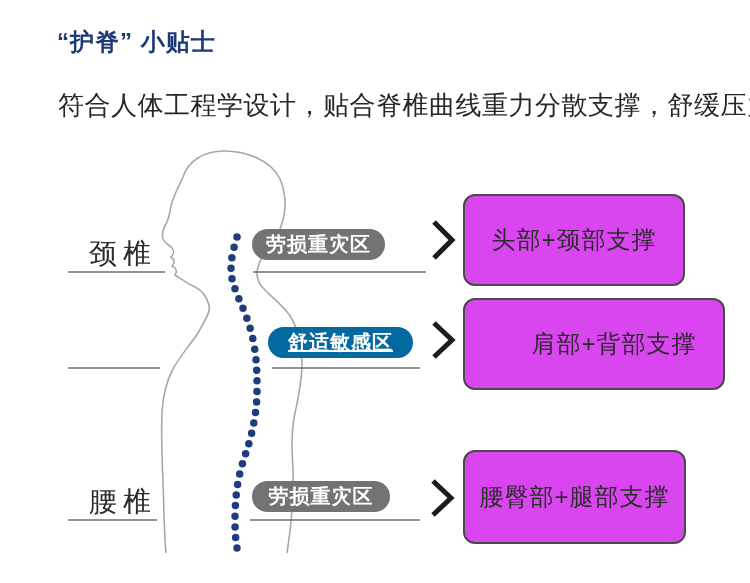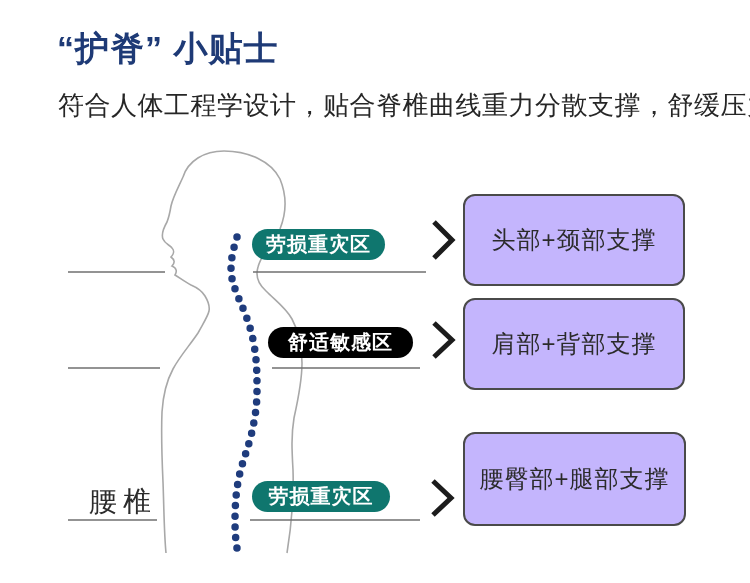--- a/index.html
+++ b/index.html
@@ -2,52 +2,52 @@
 <html><head>
 <meta charset="utf-8">
 <style>
   html,body{margin:0;padding:0;background:#fff;}
   .canvas{
     position:relative;width:750px;height:583px;background:#ffffff;overflow:hidden;
     font-family:"Liberation Sans","DejaVu Sans",sans-serif;
   }
   .title{
     position:absolute;left:57px;top:26px;
-    font-size:34px;font-weight:bold;color:#1e3a76;letter-spacing:1px;white-space:nowrap;
+    font-size:24px;font-weight:bold;color:#1e3a76;letter-spacing:1px;white-space:nowrap;
   }
   .subtitle{
     position:absolute;left:58px;top:88px;
     font-size:26px;color:#262626;letter-spacing:0.5px;white-space:nowrap;
   }
   .svg-layer{position:absolute;left:0;top:0;width:750px;height:583px;}
   .region-label{
     position:absolute;font-size:28px;color:#2b2b2b;letter-spacing:6px;white-space:nowrap;
   }
   .label-cervical{left:89px;top:235px;}
   .label-thoracic{left:89px;top:331px;}
   .label-lumbar{left:89px;top:483px;text-align:right;}
   .pill{
     position:absolute;height:31px;border-radius:16px;
     display:flex;align-items:center;justify-content:center;
     color:#ffffff;font-size:20px;font-weight:bold;letter-spacing:1px;white-space:nowrap;
   }
-  .pill-gold{background:#0f766e;}
-  .pill-navy{background:#000000;}
+  .pill-gold{background:#737373;}
+  .pill-navy{background:#0369a1;text-decoration:underline;}
   .pill-1{left:252px;top:229px;width:133px;}
   .pill-2{left:268px;top:327px;width:145px;}
   .pill-3{left:252px;top:481px;width:138px;}
   .support-box{
     position:absolute;left:463px;width:218px;height:88px;
-    border:2px solid #4a4a4a;border-radius:12px;background:#c4b5fd;
+    border:2px solid #4a4a4a;border-radius:12px;background:#d946ef;
     display:flex;align-items:center;justify-content:center;
     font-size:24px;color:#2b2b2b;letter-spacing:1px;white-space:nowrap;
   }
   .box-1{top:194px;}
-  .box-2{top:298px;}
-  .box-3{top:432px;width:219px;height:90px;}
+  .box-2{top:298px;padding-left:40px;}
+  .box-3{top:450px;width:219px;height:90px;}
 </style>
 </head>
 <body>
 
 <div class="canvas">
 
   <div class="title">“护脊” 小贴士</div>
   <div class="subtitle">符合人体工程学设计，贴合脊椎曲线重力分散支撑，舒缓压力</div>
 
   <svg class="svg-layer" viewBox="0 0 750 583">
@@ -100,20 +100,21 @@
       <line x1="250" y1="520" x2="420" y2="520"></line>
     </g>
 
     <g fill="none" stroke="#1c1c1c" stroke-width="5">
       <polyline points="434,222 452,240 434,258"></polyline>
       <polyline points="434,323 452,340 434,357"></polyline>
       <polyline points="433,481 451,498 433,515"></polyline>
     </g>
   </svg>
 
+  <div class="region-label label-cervical">颈椎</div>
   <div class="region-label label-lumbar">腰椎</div>
 
   <div class="pill pill-gold pill-1">劳损重灾区</div>
   <div class="pill pill-navy pill-2">舒适敏感区</div>
   <div class="pill pill-gold pill-3">劳损重灾区</div>
 
   <div class="support-box box-1">头部+颈部支撑</div>
   <div class="support-box box-2">肩部+背部支撑</div>
   <div class="support-box box-3">腰臀部+腿部支撑</div>
 

